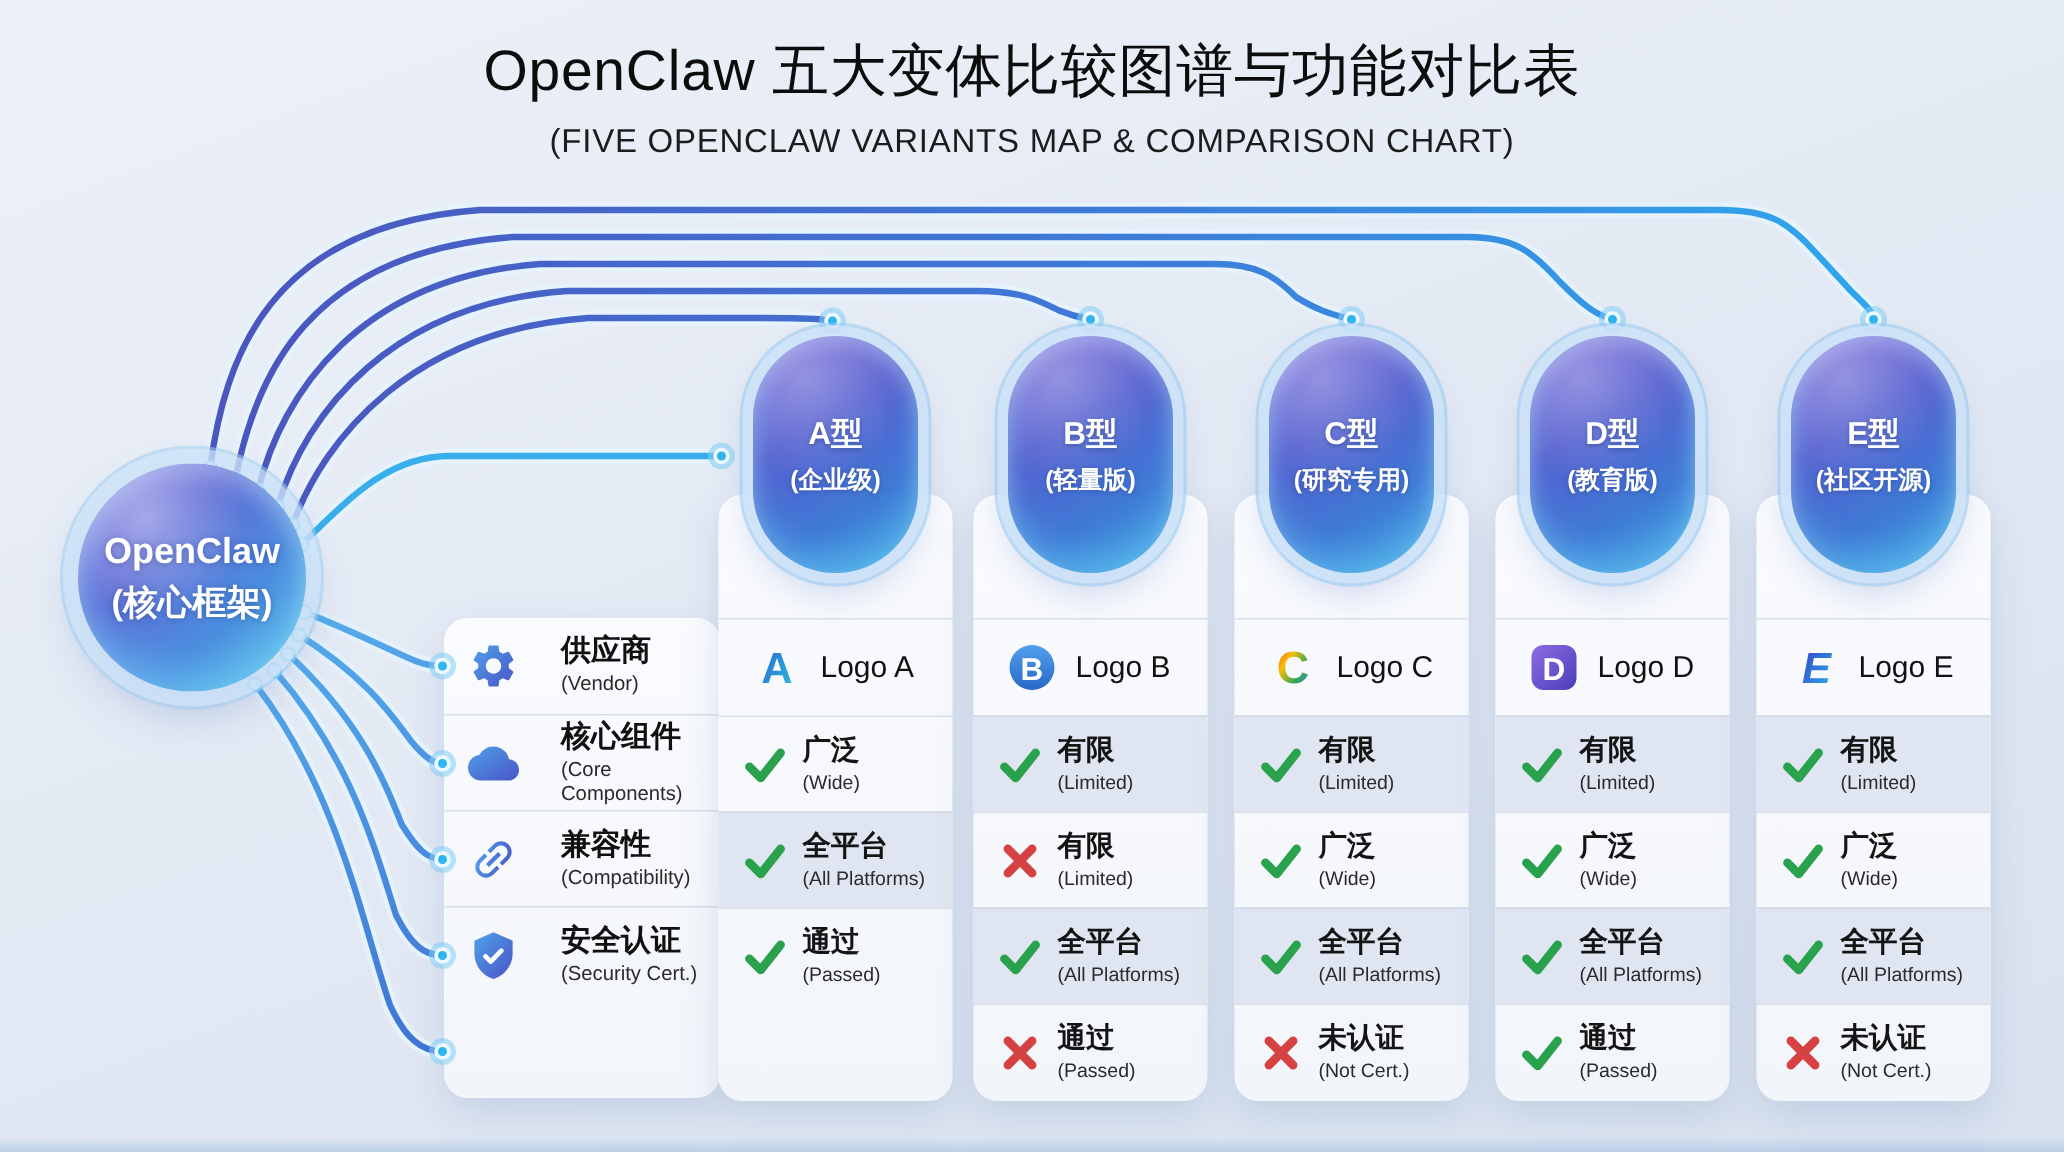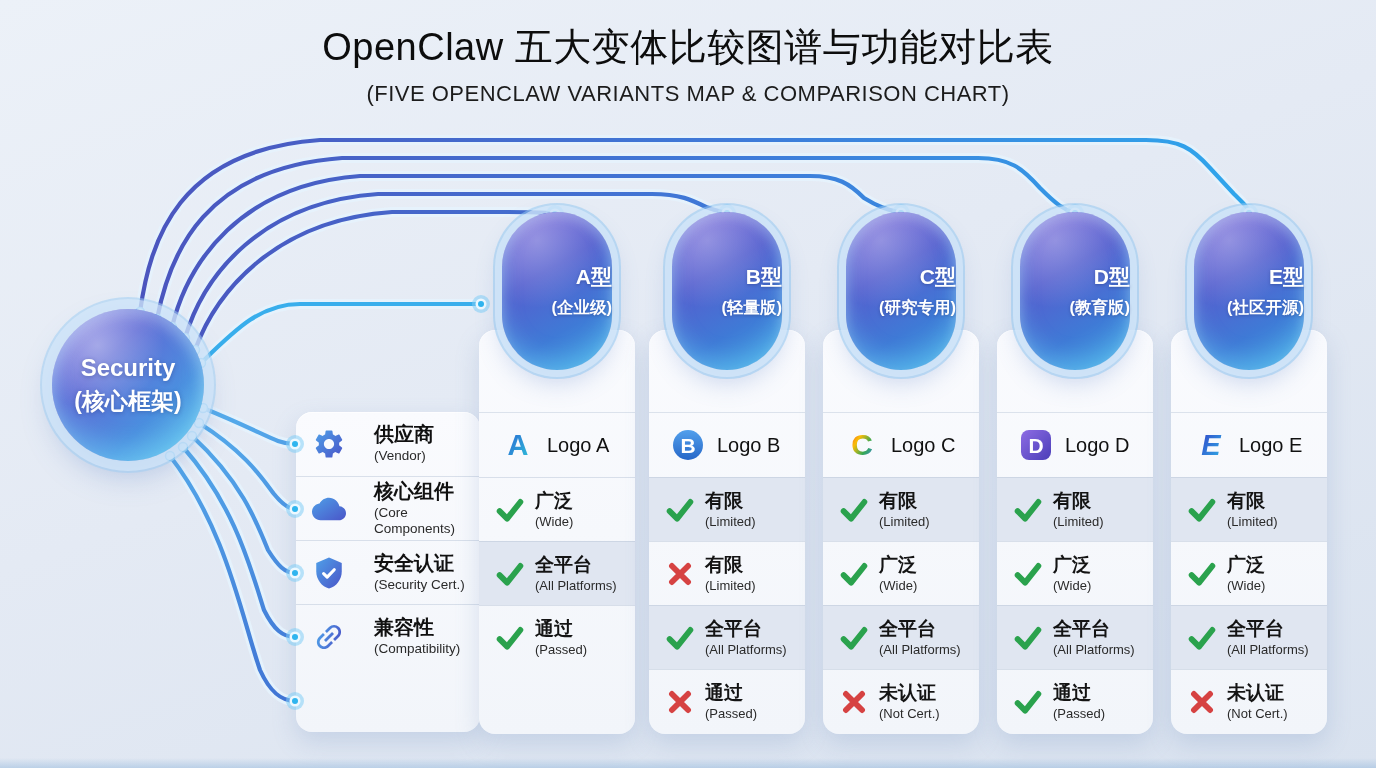--- a/index.html
+++ b/index.html
@@ -45,26 +45,26 @@
   
   .core-node{position:absolute;left:52px;top:309px;width:152px;height:152px;border-radius:50%;z-index:4;
     background:radial-gradient(circle at 30% 24%,rgba(255,255,255,.4),rgba(255,255,255,0) 42%),
       linear-gradient(135deg,#8677e2 0%,#5f6cd6 35%,#4b8fdf 68%,#63c8ec 100%);
     box-shadow:0 0 0 10px rgba(224,237,252,.55),0 0 0 12px rgba(160,205,242,.55),
       0 14px 30px rgba(90,125,195,.35),inset 0 -12px 24px rgba(120,220,250,.45),inset 0 8px 14px rgba(255,255,255,.3);
     display:flex;flex-direction:column;align-items:center;justify-content:center;color:#fff;text-align:center;}
   .core-name{font-size:24px;font-weight:700;text-shadow:0 1px 4px rgba(40,60,130,.45);}
   .core-sub{font-size:23px;font-weight:700;margin-top:4px;text-shadow:0 1px 4px rgba(40,60,130,.45);}
 
-  .oval{position:absolute;top:212px;width:110px;height:158px;border-radius:55px;z-index:4;
+  .oval{position:absolute;top:224px;width:110px;height:158px;border-radius:55px;z-index:4;
     background:radial-gradient(circle at 32% 18%,rgba(255,255,255,.3),rgba(255,255,255,0) 45%),
       linear-gradient(150deg,#7b68da 0%,#5560cf 38%,#3f7ad6 70%,#46aee4 100%);
     box-shadow:0 0 0 7px rgba(224,237,252,.6),0 0 0 9px rgba(150,200,240,.55),
       0 12px 26px rgba(90,125,195,.3),inset 0 -10px 20px rgba(110,210,248,.4),inset 0 6px 12px rgba(255,255,255,.28);
-    display:flex;flex-direction:column;align-items:flex-end;justify-content:center;color:#fff;text-align:center;}
+    display:flex;flex-direction:column;align-items:center;justify-content:center;color:#fff;text-align:center;}
   .oval .vname{font-size:21px;font-weight:700;text-shadow:0 1px 3px rgba(40,60,130,.5);}
   .oval .vsub{font-size:16.5px;font-weight:700;margin-top:6px;white-space:nowrap;text-shadow:0 1px 3px rgba(40,60,130,.5);}
 
   .wires{position:absolute;left:0;top:0;z-index:2;}
 </style>
 </head>
 <body>
 
 <div class="stage" data-name="infographic-stage">
 
@@ -217,21 +217,21 @@
         <circle cx="170" cy="456" r="4.5"></circle>
     </g>
   </svg>
 
   <div class="title-wrap" data-name="title-block">
     <div class="page-title" data-name="page-title">OpenClaw 五大变体比较图谱与功能对比表</div>
     <div class="page-subtitle" data-name="page-subtitle">(FIVE OPENCLAW VARIANTS MAP &amp; COMPARISON CHART)</div>
   </div>
 
   <div class="core-node" data-name="core-node">
-    <div class="core-name" data-name="core-node-name">Security</div>
+    <div class="core-name" data-name="core-node-name">OpenClaw</div>
     <div class="core-sub" data-name="core-node-subtitle">(核心框架)</div>
   </div>
 
   <div class="oval" style="left:502px" data-name="variant-node-a">
     <div class="vname" data-name="variant-name">A型</div>
     <div class="vsub" data-name="variant-subtitle">(企业级)</div>
   </div>
   <div class="oval" style="left:672px" data-name="variant-node-b">
     <div class="vname" data-name="variant-name">B型</div>
     <div class="vsub" data-name="variant-subtitle">(轻量版)</div>
@@ -263,47 +263,47 @@
     </div>
     <div class="lrow sep" data-name="feature-row-core-components">
       <span class="icon" data-name="cloud-icon">
         <svg viewBox="0 0 24 24" width="34" height="34">
             <path fill="url(#gIcon)" d="M19.35 10.04C18.67 6.59 15.64 4 12 4 9.11 4 6.6 5.64 5.35 8.04 2.34 8.36 0 10.91 0 14c0 3.31 2.69 6 6 6h13c2.76 0 5-2.24 5-5 0-2.64-2.05-4.78-4.65-4.96z"></path>
           </svg>
       </span>
       <span class="ltext">
         <div class="llabel" data-name="feature-label">核心组件</div>
         <div class="lsub" data-name="feature-sublabel">(Core Components)</div>
-      </span>
-    </div>
-    <div class="lrow sep" data-name="feature-row-security">
-      <span class="icon" data-name="shield-check-icon">
-        <svg viewBox="0 0 24 24" width="34" height="34">
-            <path fill="url(#gIcon)" d="M12 1L3 5v6c0 5.55 3.84 10.74 9 12 5.16-1.26 9-6.45 9-12V5l-9-4z"></path>
-            <path d="M8.2 12.4l2.5 2.5 5-5.2" stroke="#fff" stroke-width="2.2" fill="none" stroke-linecap="round" stroke-linejoin="round"></path>
-          </svg>
-      </span>
-      <span class="ltext">
-        <div class="llabel" data-name="feature-label">安全认证</div>
-        <div class="lsub" data-name="feature-sublabel">(Security Cert.)</div>
       </span>
     </div>
     <div class="lrow sep" data-name="feature-row-compatibility">
       <span class="icon" data-name="chain-link-icon">
         <svg viewBox="0 0 24 24" width="34" height="34">
             <g transform="rotate(-45 12 12)">
               <path fill="url(#gIcon)" d="M3.9 12c0-1.71 1.39-3.1 3.1-3.1h4V7H7c-2.76 0-5 2.24-5 5s2.24 5 5 5h4v-1.9H7c-1.71 0-3.1-1.39-3.1-3.1zM8 13h8v-2H8v2zm9-6h-4v1.9h4c1.71 0 3.1 1.39 3.1 3.1s-1.39 3.1-3.1 3.1h-4V17h4c2.76 0 5-2.24 5-5s-2.24-5-5-5z"></path>
             </g>
           </svg>
       </span>
       <span class="ltext">
         <div class="llabel" data-name="feature-label">兼容性</div>
         <div class="lsub" data-name="feature-sublabel">(Compatibility)</div>
       </span>
     </div>
+    <div class="lrow sep" data-name="feature-row-security">
+      <span class="icon" data-name="shield-check-icon">
+        <svg viewBox="0 0 24 24" width="34" height="34">
+            <path fill="url(#gIcon)" d="M12 1L3 5v6c0 5.55 3.84 10.74 9 12 5.16-1.26 9-6.45 9-12V5l-9-4z"></path>
+            <path d="M8.2 12.4l2.5 2.5 5-5.2" stroke="#fff" stroke-width="2.2" fill="none" stroke-linecap="round" stroke-linejoin="round"></path>
+          </svg>
+      </span>
+      <span class="ltext">
+        <div class="llabel" data-name="feature-label">安全认证</div>
+        <div class="lsub" data-name="feature-sublabel">(Security Cert.)</div>
+      </span>
+    </div>
   </div>
 
   <div class="panel card" style="left:479px" data-name="variant-column-a">
     <div class="rows">
       <div class="vrow vendor-row" data-name="vendor-cell">
         <span class="logo" data-name="logo-a-icon">
           <svg viewBox="0 0 34 34" width="34" height="34">
               <text x="17" y="27" text-anchor="middle" font-size="29" font-weight="bold" font-family="Liberation Sans, sans-serif" fill="url(#gLogoA)">A</text>
             </svg>
         </span>

